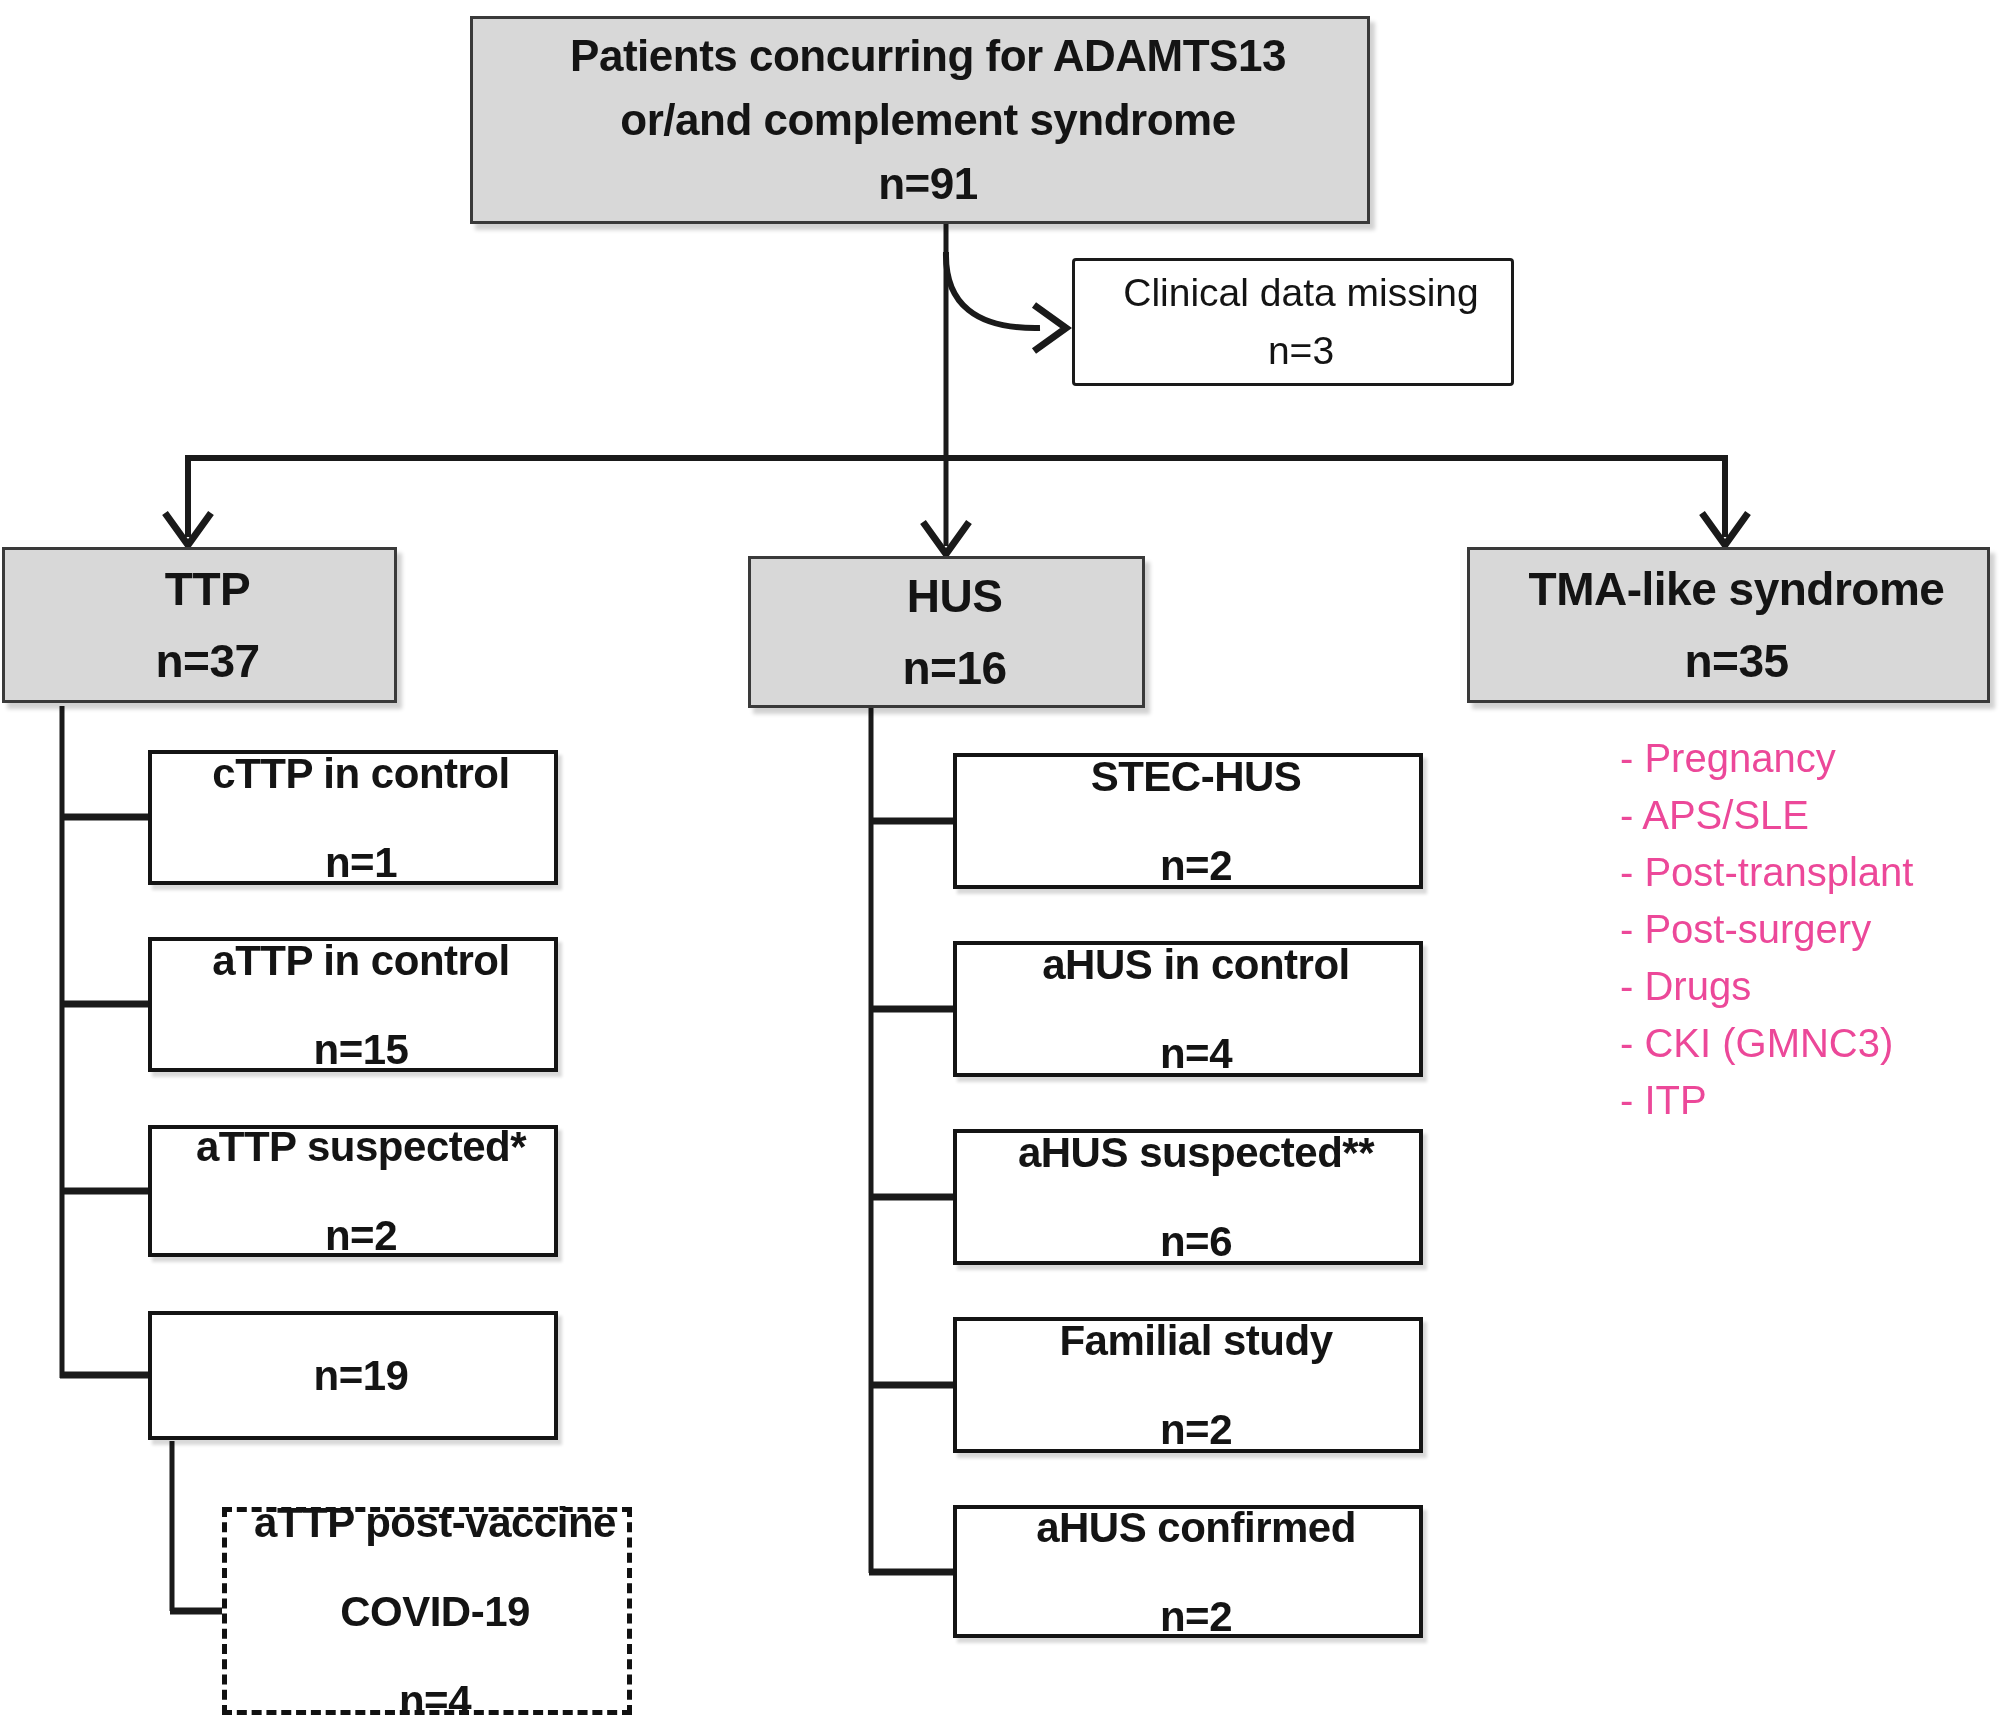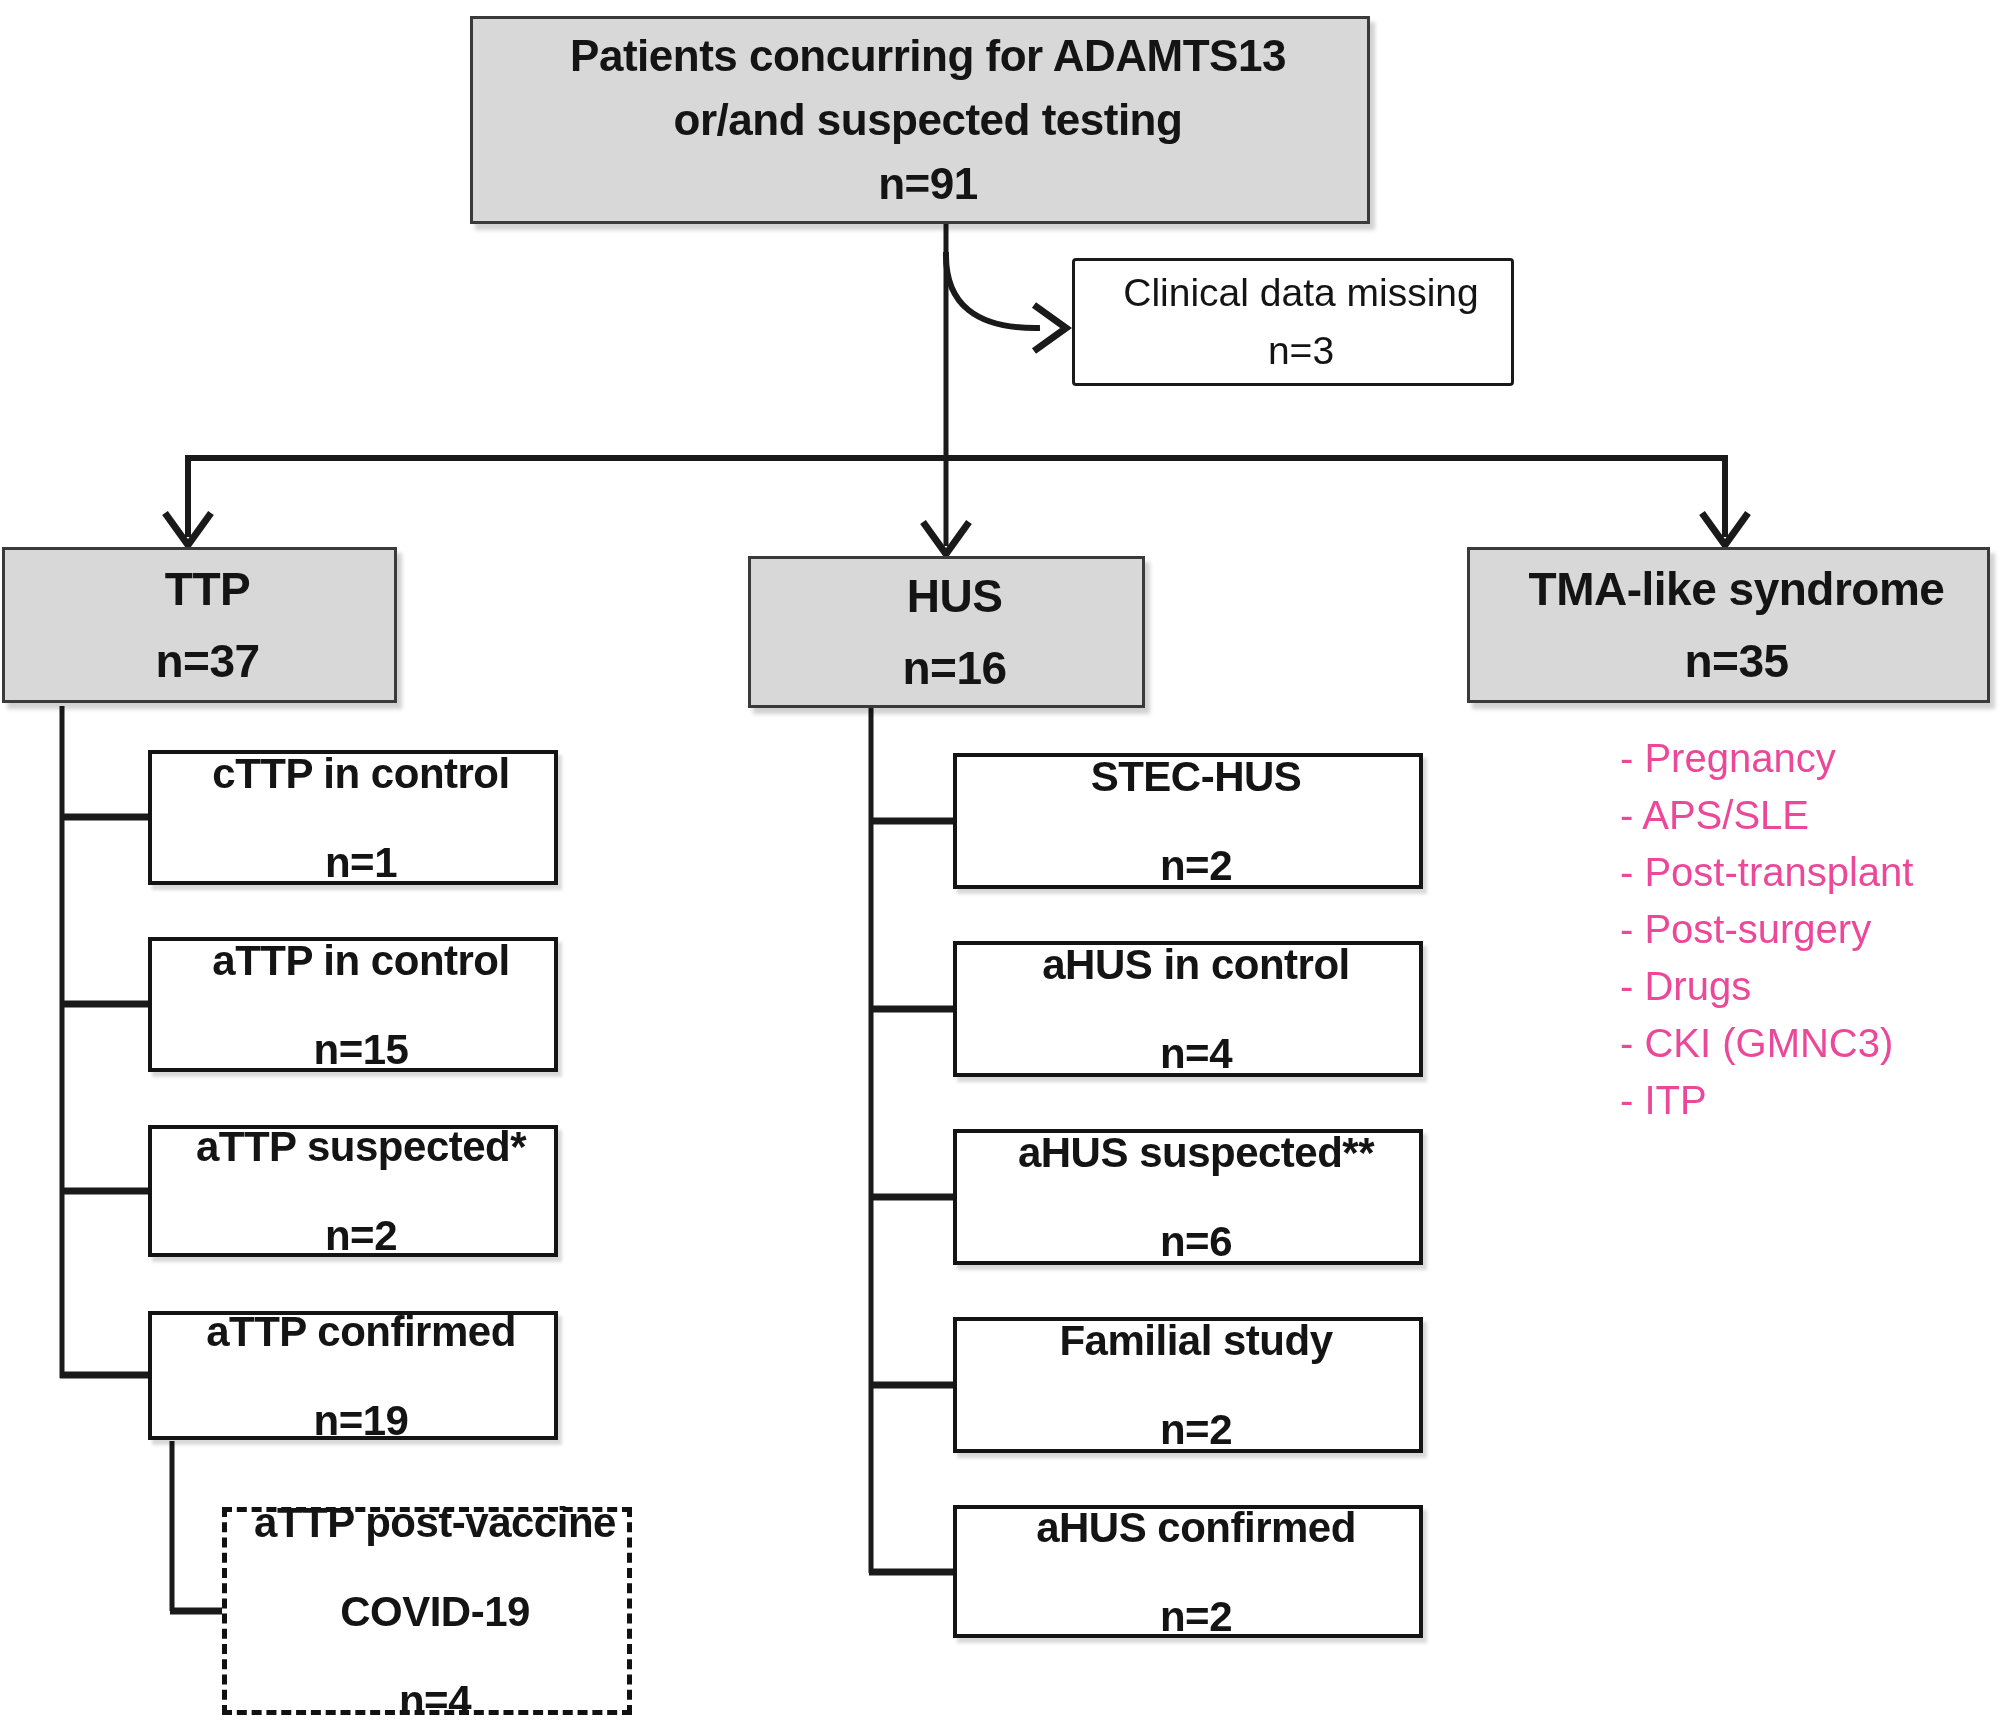--- a/index.html
+++ b/index.html
@@ -125,21 +125,21 @@
     <path class="ln" stroke-width="5" d="M871,707 L871,1573"></path>
     <path class="ln" stroke-width="7" d="M869,821 L955,821"></path>
     <path class="ln" stroke-width="7" d="M869,1009 L955,1009"></path>
     <path class="ln" stroke-width="7" d="M869,1197 L955,1197"></path>
     <path class="ln" stroke-width="7" d="M869,1385 L955,1385"></path>
     <path class="ln" stroke-width="7" d="M869,1572 L955,1572"></path>
   </svg>
 
   <div class="box gray t-big" style="left:470px; top:16px; width:900px; height:208px;">
     <div>Patients concurring for ADAMTS13</div>
-    <div>or/and suspected testing</div>
+    <div>or/and complement syndrome</div>
     <div>n=91</div>
   </div>
 
   <div class="box rounded t-reg" style="left:1072px; top:258px; width:442px; height:128px;">
     <div>Clinical data missing</div>
     <div>n=3</div>
   </div>
 
   <div class="box gray t-head" style="left:2px; top:547px; width:395px; height:156px;">
     <div>TTP</div>
@@ -162,21 +162,20 @@
   </div>
   <div class="box white t-sub" style="left:148px; top:937px; width:410px; height:135px;">
     <div>aTTP in control</div>
     <div>n=15</div>
   </div>
   <div class="box white t-sub" style="left:148px; top:1125px; width:410px; height:132px;">
     <div>aTTP suspected*</div>
     <div>n=2</div>
   </div>
   <div class="box white t-sub" style="left:148px; top:1311px; width:410px; height:129px;">
-    <div>aTTP confirmed</div>
     <div>n=19</div>
   </div>
 
   <div class="box dashed t-sub" style="left:222px; top:1507px; width:410px; height:208px;">
     <div>aTTP post-vaccine</div>
     <div>COVID-19</div>
     <div>n=4</div>
   </div>
 
   <div class="box white t-sub" style="left:953px; top:753px; width:470px; height:136px;">

